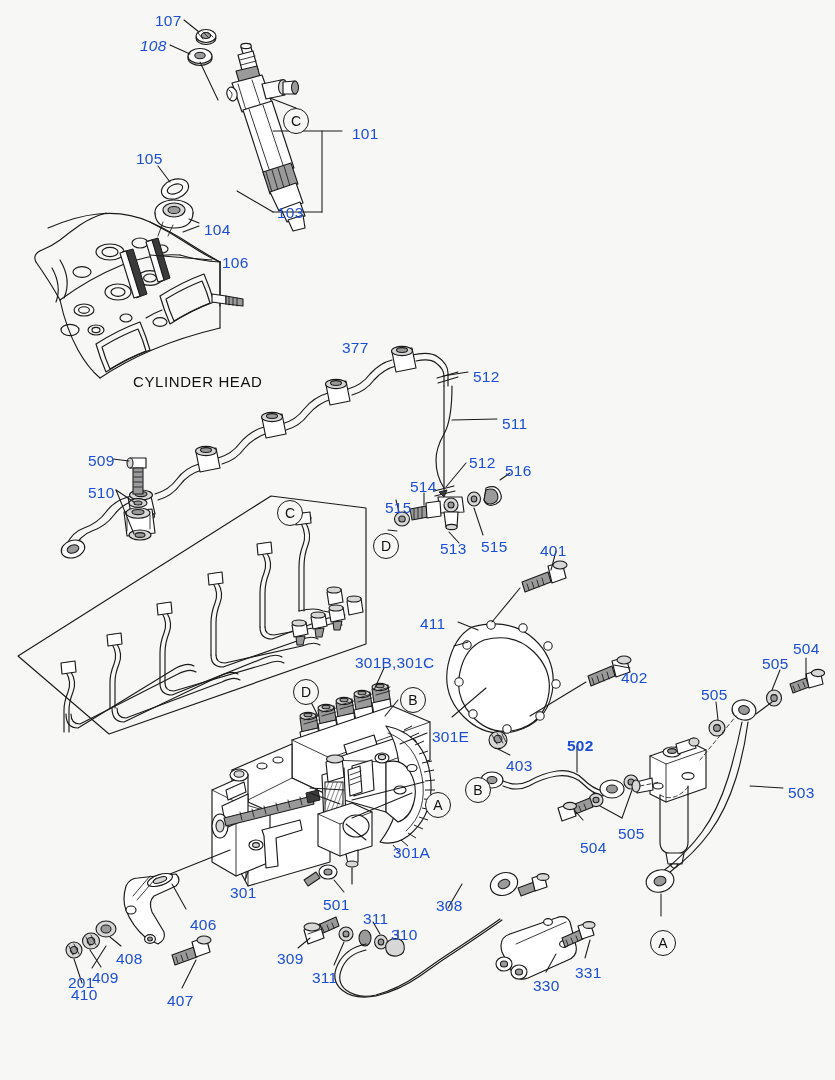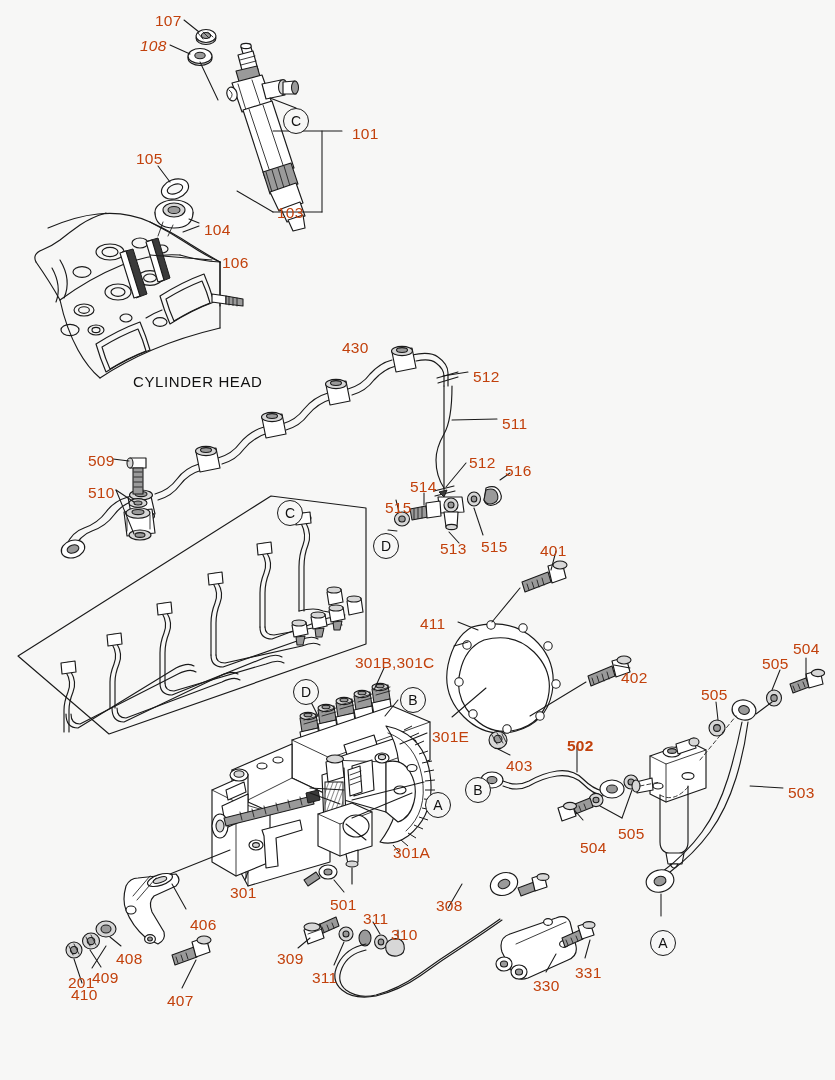--- a/index.html
+++ b/index.html
@@ -17,21 +17,21 @@
   #sheet svg{
     position:absolute;
     left:0; top:0;
     width:835px;
     height:1080px;
   }
   .lbl{
     position:absolute;
     font-family:"Liberation Sans", sans-serif;
     font-size:15.5px;
-    color:#c2410c;
+    color:#1d4ed8;
     white-space:nowrap;
     letter-spacing:0.2px;
     line-height:1;
   }
   .cap{
     position:absolute;
     font-family:"Liberation Sans", sans-serif;
     font-size:15px;
     letter-spacing:0.6px;
     color:#111;
@@ -703,21 +703,21 @@
 
   <span class="cap" style="left:133px;top:373px;">CYLINDER HEAD</span>
 
   <span class="lbl" style="left:155px;top:13px;">107</span>
   <span class="lbl" style="left:140px;top:38px;font-style:italic;">108</span>
   <span class="lbl" style="left:352px;top:126px;">101</span>
   <span class="lbl" style="left:136px;top:151px;">105</span>
   <span class="lbl" style="left:277px;top:205px;">103</span>
   <span class="lbl" style="left:204px;top:222px;">104</span>
   <span class="lbl" style="left:222px;top:255px;">106</span>
-  <span class="lbl" style="left:342px;top:340px;">430</span>
+  <span class="lbl" style="left:342px;top:340px;">377</span>
   <span class="lbl" style="left:473px;top:369px;">512</span>
   <span class="lbl" style="left:502px;top:416px;">511</span>
   <span class="lbl" style="left:88px;top:453px;">509</span>
   <span class="lbl" style="left:88px;top:485px;">510</span>
   <span class="lbl" style="left:469px;top:455px;">512</span>
   <span class="lbl" style="left:505px;top:463px;">516</span>
   <span class="lbl" style="left:410px;top:479px;">514</span>
   <span class="lbl" style="left:385px;top:500px;">515</span>
   <span class="lbl" style="left:440px;top:541px;">513</span>
   <span class="lbl" style="left:481px;top:539px;">515</span>
@@ -729,21 +729,21 @@
   <span class="lbl" style="left:701px;top:687px;">505</span>
   <span class="lbl" style="left:355px;top:655px;">301B,301C</span>
   <span class="lbl" style="left:432px;top:729px;">301E</span>
   <span class="lbl" style="left:506px;top:758px;">403</span>
   <span class="lbl" style="left:567px;top:738px;font-weight:bold;">502</span>
   <span class="lbl" style="left:788px;top:785px;">503</span>
   <span class="lbl" style="left:580px;top:840px;">504</span>
   <span class="lbl" style="left:618px;top:826px;">505</span>
   <span class="lbl" style="left:369px;top:845px;margin-left:24px;">301A</span>
   <span class="lbl" style="left:230px;top:885px;">301</span>
-  <span class="lbl" style="left:330px;top:897px;">501</span>
+  <span class="lbl" style="left:323px;top:897px;">501</span>
   <span class="lbl" style="left:68px;top:975px;">201</span>
   <span class="lbl" style="left:436px;top:898px;">308</span>
   <span class="lbl" style="left:190px;top:917px;">406</span>
   <span class="lbl" style="left:363px;top:911px;">311</span>
   <span class="lbl" style="left:391px;top:927px;">310</span>
   <span class="lbl" style="left:277px;top:951px;">309</span>
   <span class="lbl" style="left:312px;top:970px;">311</span>
   <span class="lbl" style="left:116px;top:951px;">408</span>
   <span class="lbl" style="left:92px;top:970px;">409</span>
   <span class="lbl" style="left:71px;top:987px;">410</span>

